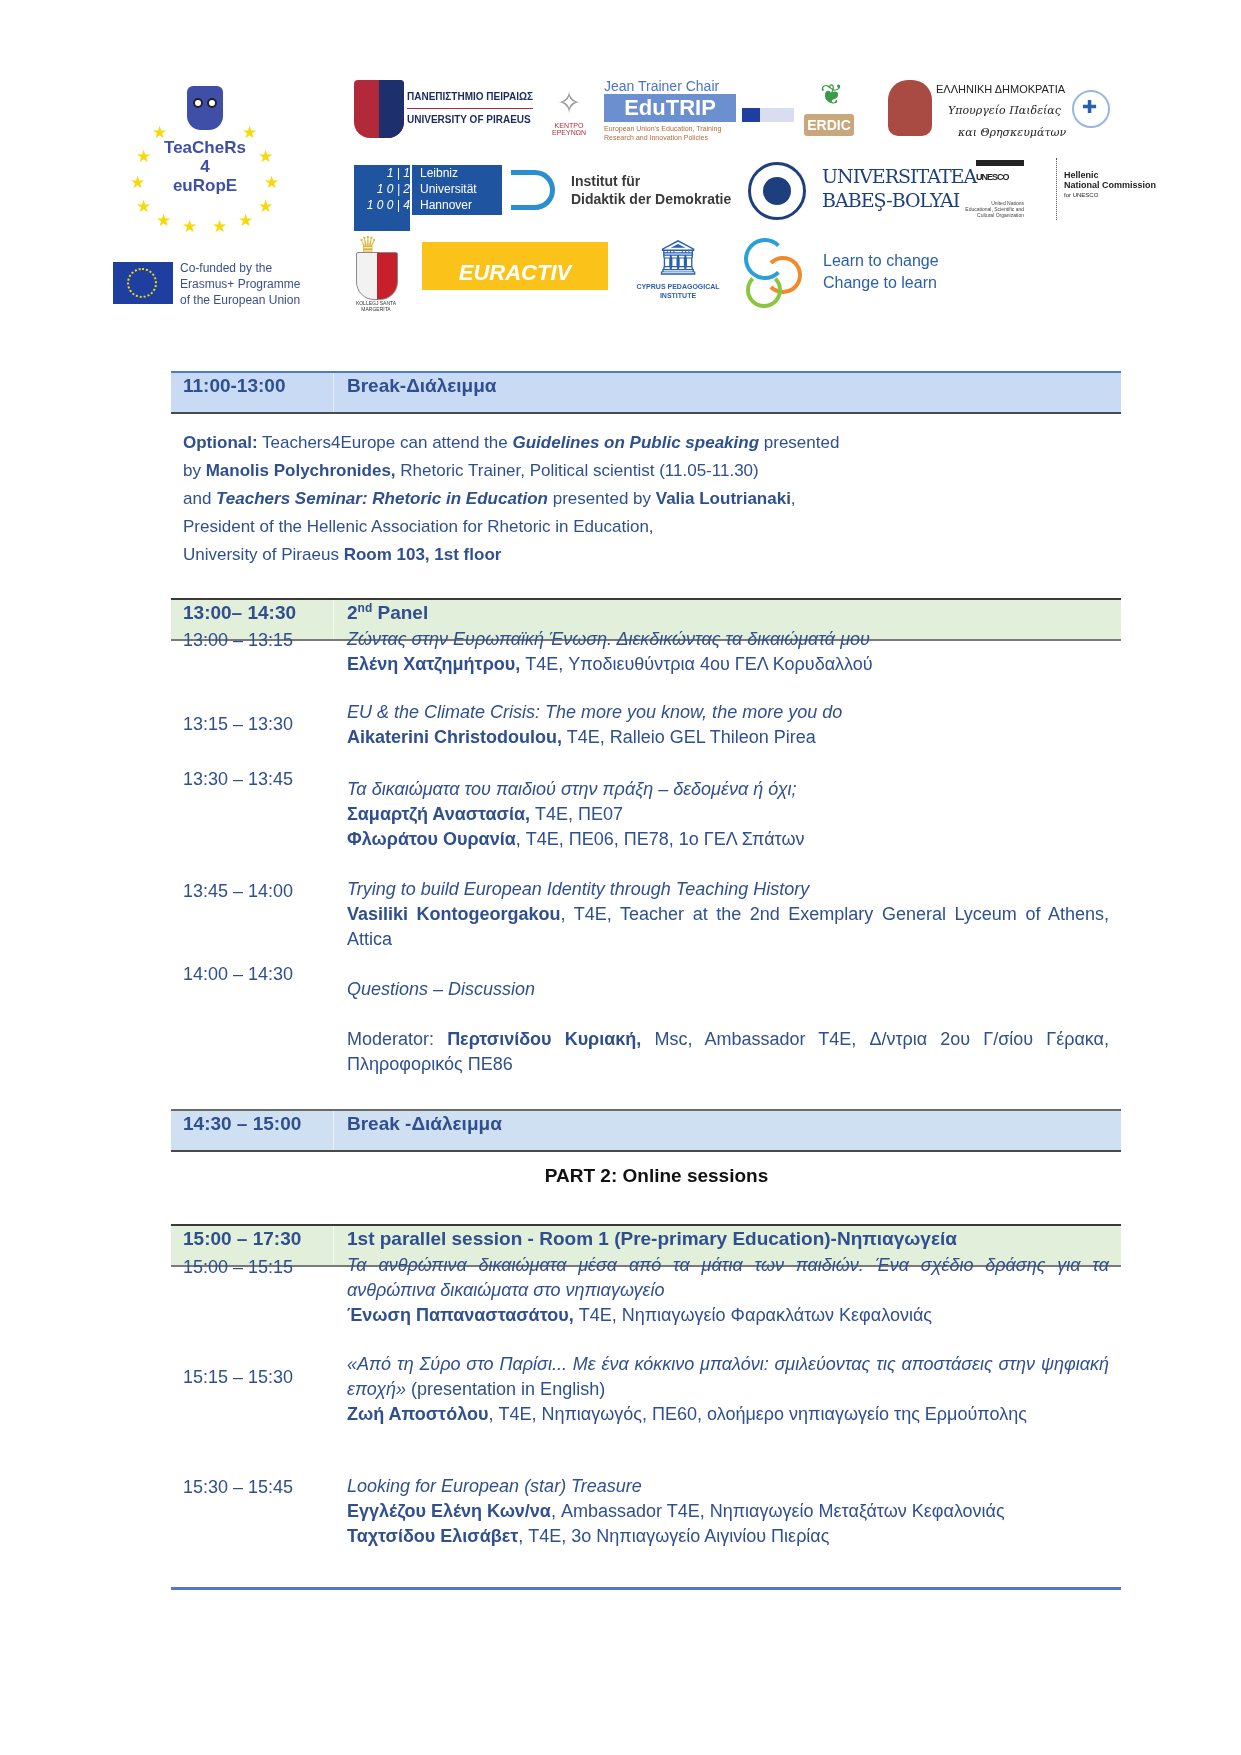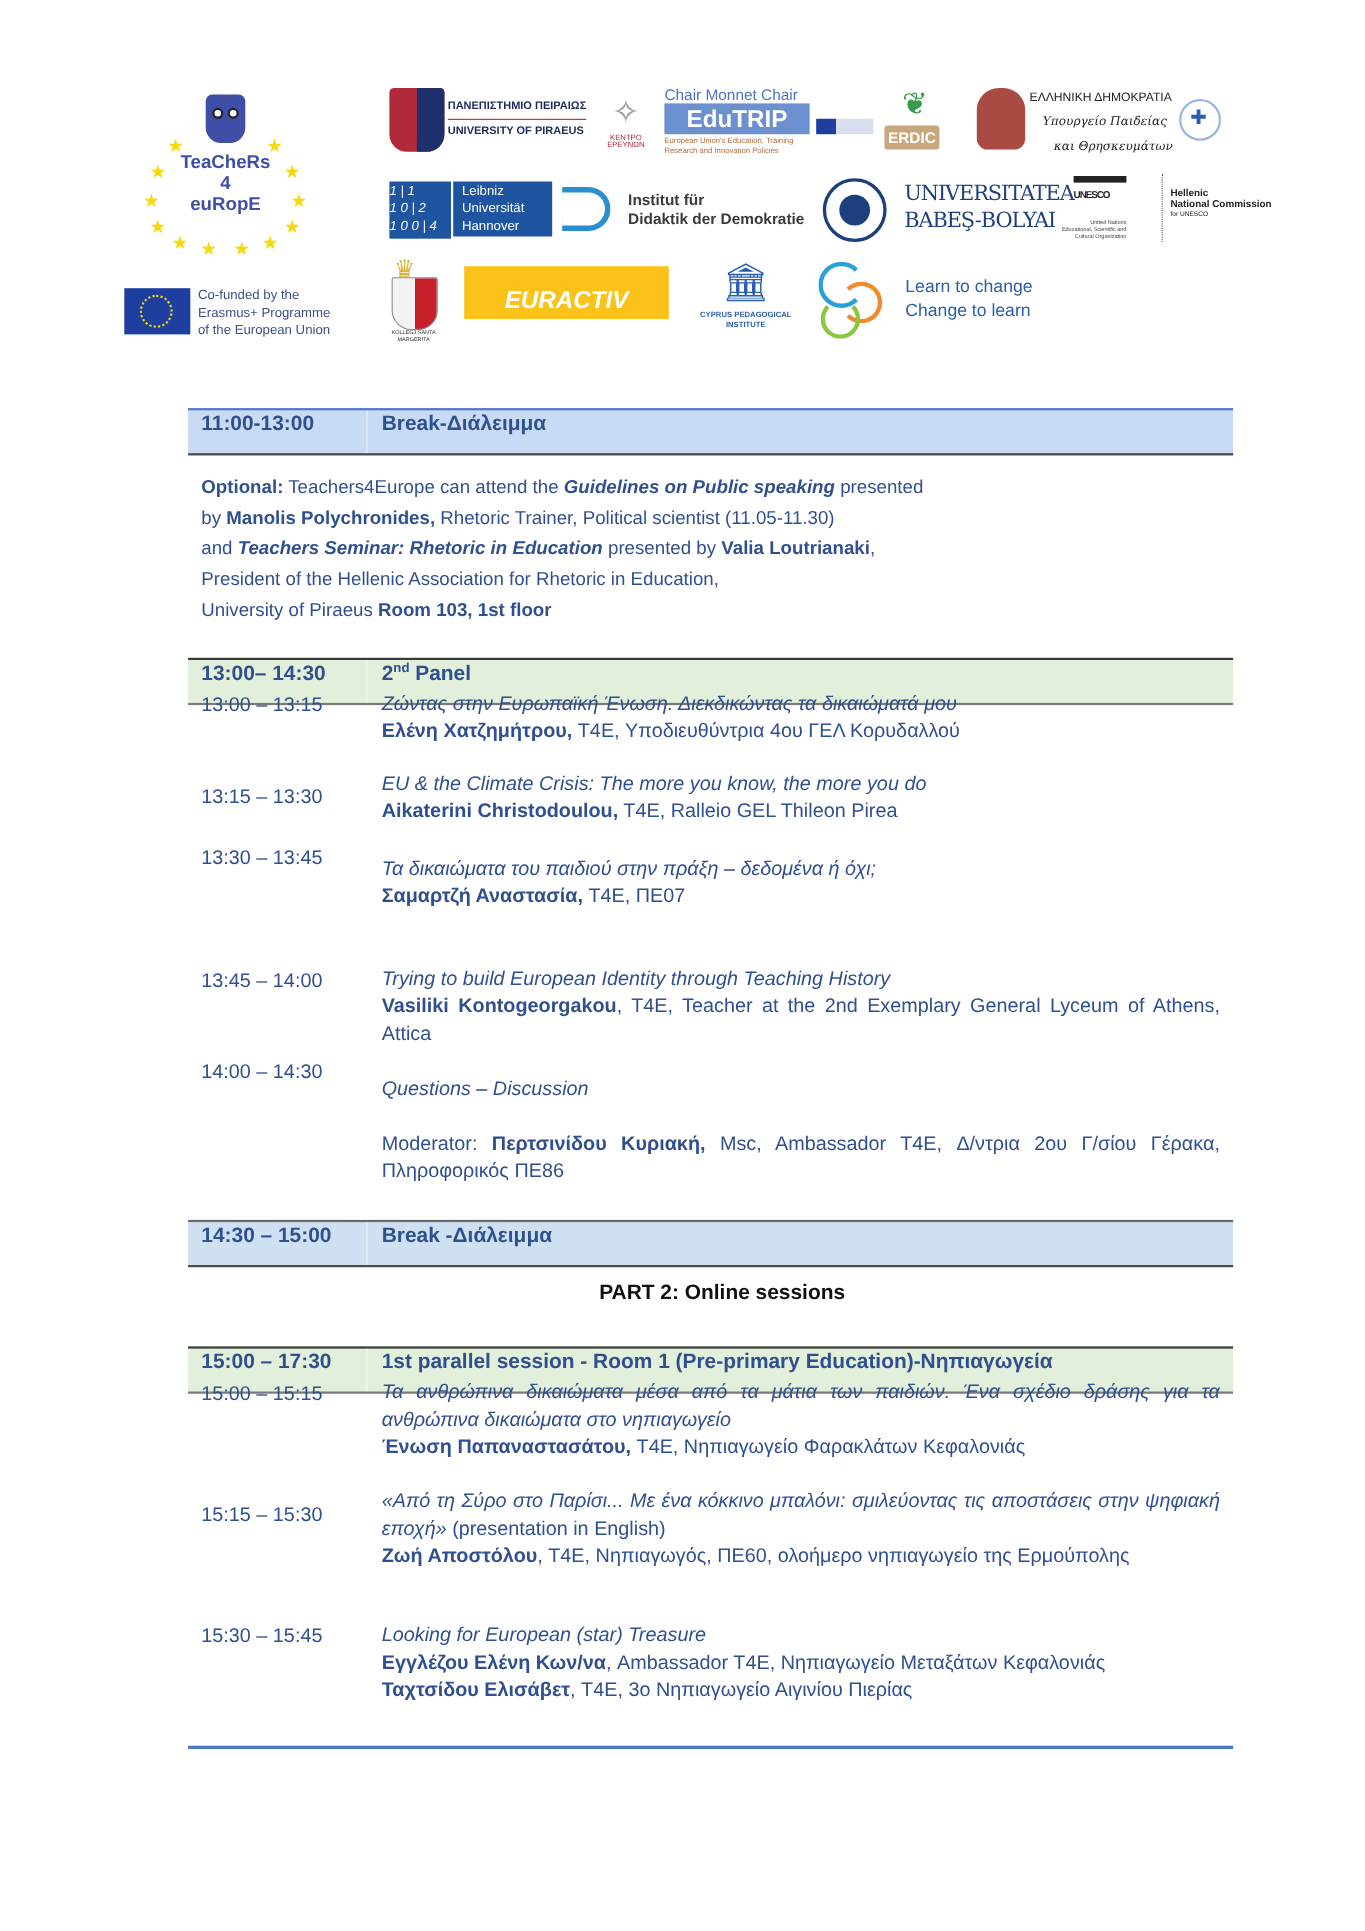--- a/index.html
+++ b/index.html
@@ -29,21 +29,21 @@
   .eu-small { left:742px; top:108px; width:52px; height:14px; background:#d8def0; }
   .eu-small:before { content:""; position:absolute; left:0; top:0; width:18px; height:14px; background:#1f3fa0; }
   .erdic { left:800px; top:78px; width:58px; height:60px; }
   .erdic .plate { position:absolute; left:4px; top:36px; width:50px; height:22px; background:#c9a77c; color:#fff; font-weight:bold; font-size:14px; line-height:22px; text-align:center; border-radius:3px; }
   .erdic .tree { position:absolute; left:20px; top:0; font-size:28px; color:#3a9a4a; }
   .greek-owl { left:888px; top:80px; width:44px; height:56px; background:#9a2a22; border-radius:20px 20px 10px 10px; opacity:.85; }
   .greek-text { left:936px; top:78px; font-size:11px; color:#222; line-height:22px; }
   .greek-text .it { font-family:"DejaVu Serif", serif; font-style:italic; font-size:11px; }
   .greek-emblem { left:1072px; top:90px; width:38px; height:38px; border-radius:50%; border:2px solid #9ab6dc; box-sizing:border-box; }
   .greek-emblem:after { content:"✚"; position:absolute; left:8px; top:4px; color:#2a5fb0; font-size:18px; }
-  .leibniz-num { left:354px; top:165px; width:56px; height:52px; background:#1f54a0; color:#fff; font-size:12px; line-height:16px; text-align:left; font-style:italic; }
+  .leibniz-num { left:354px; top:165px; width:56px; height:66px; background:#1f54a0; color:#fff; font-size:12px; line-height:16px; text-align:right; font-style:italic; }
   .leibniz-name { left:412px; top:165px; width:90px; height:50px; background:#1f54a0; color:#fff; font-size:12px; line-height:16px; padding-left:8px; box-sizing:border-box; }
   .ldd-mark { left:511px; top:170px; width:44px; height:40px; border:5px solid #2a8fd0; border-left:none; border-radius:0 20px 20px 0; box-sizing:border-box; }
   .ldd-text { left:571px; top:172px; font-size:14px; font-weight:bold; color:#3a3a3a; line-height:18px; }
   .ubb-seal { left:748px; top:162px; width:58px; height:58px; border-radius:50%; border:3px solid #1e3f7e; box-sizing:border-box; }
   .ubb-seal:after { content:""; position:absolute; left:12px; top:12px; width:28px; height:28px; border-radius:50%; background:#1e3f7e; }
   .ubb-text { left:822px; top:164px; font-family:"DejaVu Serif", serif; font-size:19px; color:#1e3f7e; line-height:24px; letter-spacing:-1px; }
   .unesco-temple { left:976px; top:160px; width:48px; height:36px; border-top:6px solid #222; box-sizing:border-box; }
   .unesco-temple:after { content:"UNESCO"; position:absolute; left:0; top:6px; font-size:9px; font-weight:bold; color:#222; letter-spacing:-1px; }
   .unesco-sub { left:948px; top:200px; font-size:5px; color:#444; text-align:right; line-height:6px; width:76px; }
   .unesco-line { left:1056px; top:158px; width:1px; height:62px; border-left:1px dotted #555; }
@@ -116,21 +116,21 @@
 <div class="abs piraeus-crest"></div>
 <div class="abs piraeus-text">
   <div class="gr">ΠΑΝΕΠΙΣΤΗΜΙΟ ΠΕΙΡΑΙΩΣ</div>
   <div>UNIVERSITY OF PIRAEUS</div>
 </div>
 <div class="abs kentro">
   <div class="sym">✧</div>
   <div>ΚΕΝΤΡΟ ΕΡΕΥΝΩΝ</div>
 </div>
 
-<div class="abs jm-title">Chair Monnet Chair</div>
+<div class="abs jm-title">Jean Trainer Chair</div>
 <div class="abs edutrip">EduTRIP</div>
 <div class="abs jm-sub">
   <div>European Union's Education, Training</div>
   <div>Research and Innovation Policies</div>
 </div>
 <div class="abs eu-small"></div>
 
 <div class="abs erdic">
   <div class="tree">❦</div>
   <div class="plate">ERDIC</div>
@@ -233,20 +233,21 @@
 <div class="time" style="top:714px">13:15 – 13:30</div>
 <div class="content" style="top:700px">
   <div class="title">EU &amp; the Climate Crisis: The more you know, the more you do</div>
   <div><b>Aikaterini Christodoulou,</b><span> T4E, Ralleio GEL Thileon Pirea</span></div>
 </div>
 
 <div class="time" style="top:769px">13:30 – 13:45</div>
 <div class="content" style="top:777px">
   <div class="title">Τα δικαιώματα του παιδιού στην πράξη – δεδομένα ή όχι;</div>
   <div><b>Σαμαρτζή Αναστασία,</b><span> T4E,  ΠΕ07</span></div>
+  <div><b>Φλωράτου Ουρανία</b><span>, T4E, ΠΕ06, ΠΕ78, 1ο ΓΕΛ Σπάτων</span></div>
 </div>
 
 <div class="time" style="top:881px">13:45 – 14:00</div>
 <div class="content" style="top:877px">
   <div class="title">Trying to build European Identity through Teaching History</div>
   <div><b>Vasiliki Kontogeorgakou</b><span>, T4E, Teacher at the 2nd Exemplary General Lyceum of Athens, Attica</span></div>
 </div>
 
 <div class="time" style="top:964px">14:00 – 14:30</div>
 <div class="content" style="top:977px">

